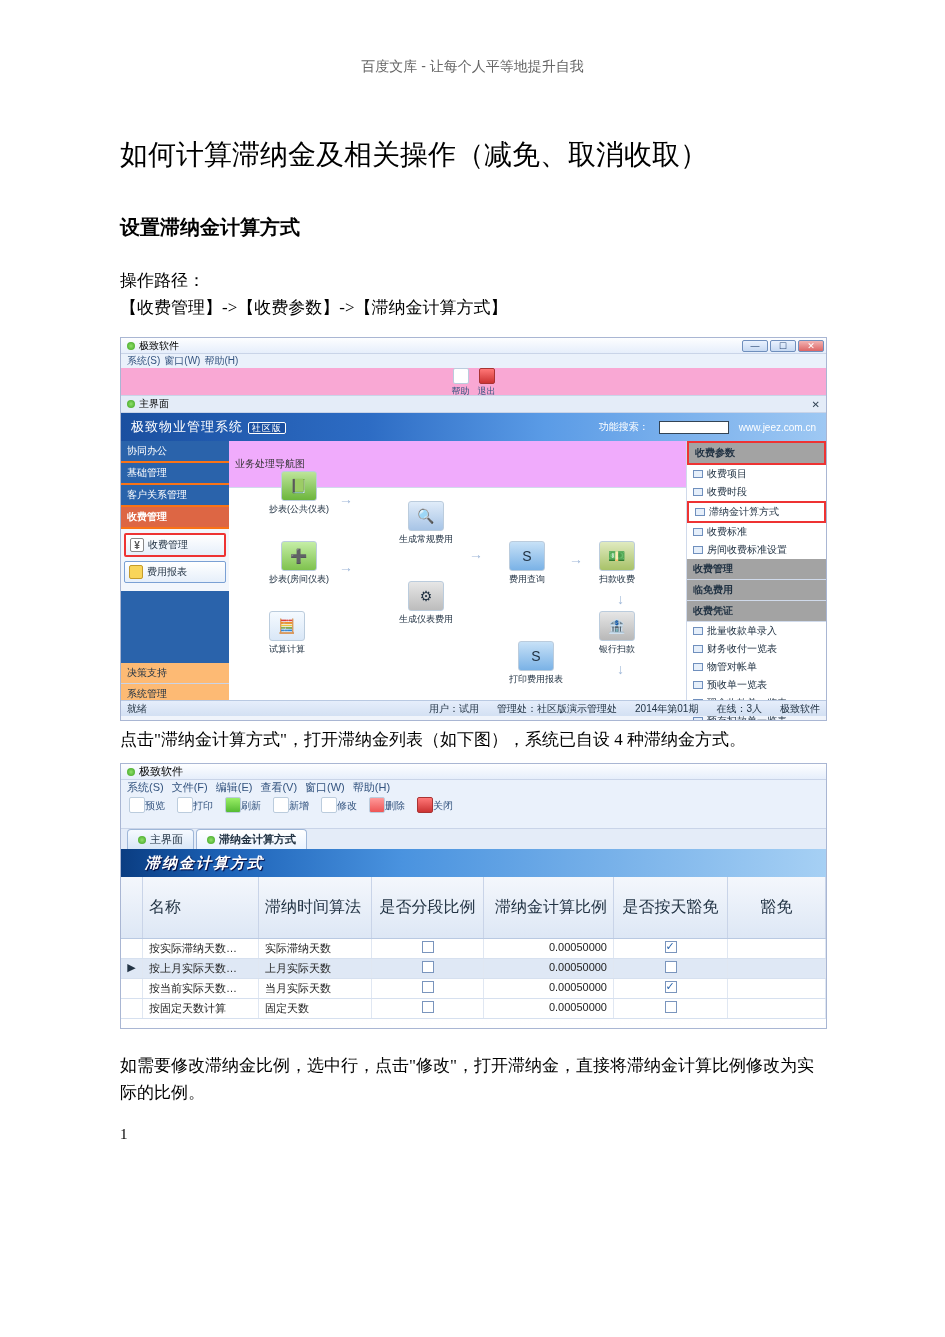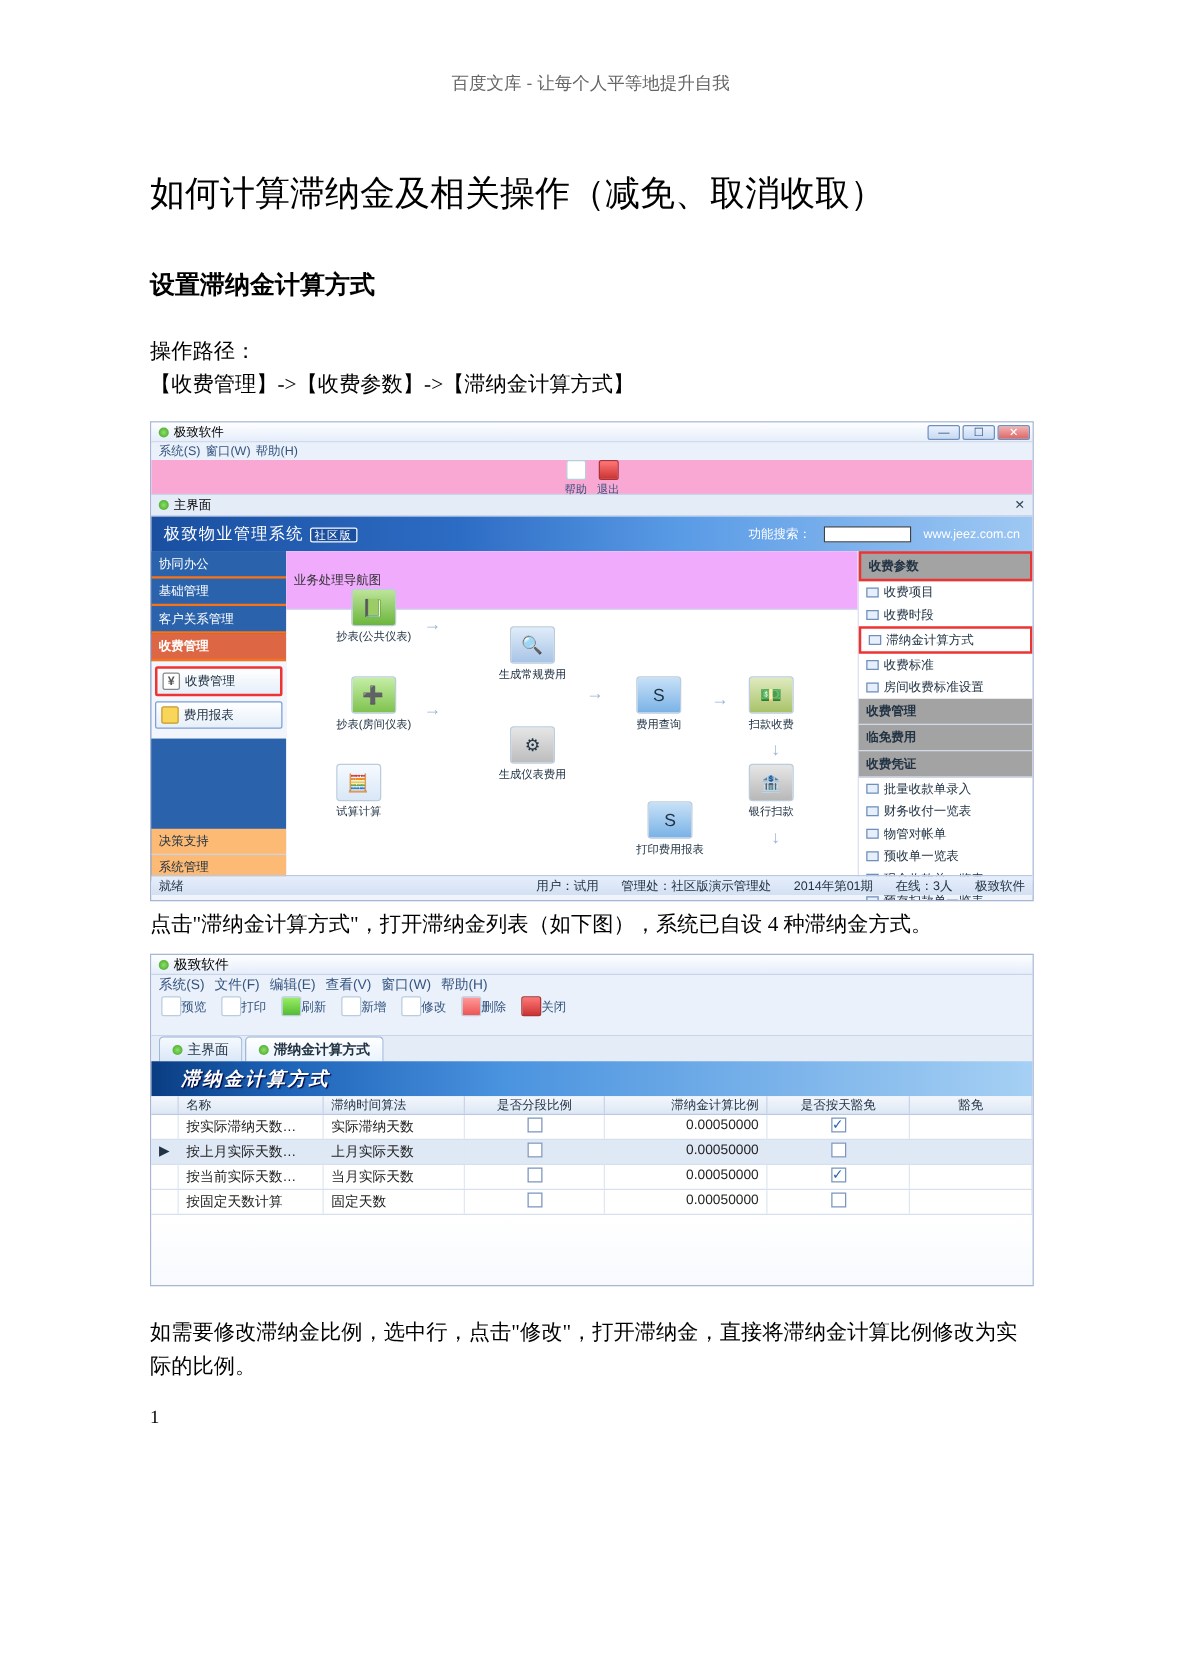--- a/index.html
+++ b/index.html
@@ -145,21 +145,21 @@
   .s2-ico { width:16px; height:16px; border:1px solid #bcd; border-radius:2px; background:#fff; margin-bottom:1px;}
   .s2-ico.red{background:linear-gradient(#f77,#c33); border-color:#a33;}
   .s2-ico.green{background:linear-gradient(#9e6,#5b3);}
   .s2-ico.x{background:linear-gradient(#f99,#e55); color:#fff;}
   .s2-tabs { height:20px; display:flex; align-items:flex-end; gap:0; padding:0 6px; background:#e4ecf8;}
   .s2-tab { padding:2px 10px; background:linear-gradient(#f6faff,#d9e7f7); border:1px solid #9fb7d8; border-bottom:none; border-radius:4px 4px 0 0; margin-right:2px; display:flex; gap:4px; align-items:center; color:#234;}
   .s2-tab.active { background:linear-gradient(#fff,#eaf3ff); font-weight:bold;}
   .s2-banner { height:28px; background:linear-gradient(90deg,#0a3d82 0%,#1d63b8 15%,#4a93df 40%,#a6d0f4 100%); color:#fff; display:flex; align-items:center; padding-left:24px; font-size:15px; font-weight:bold; letter-spacing:2px; font-style:italic; text-shadow:1px 1px 1px #003;}
   .s2-grid { width:100%; }
   .s2-grid-head { display:flex; background:linear-gradient(#f4f7fc,#dde7f5); border-bottom:1px solid #b9c9e2;}
-  .gh { padding:0 6px; border-right:1px solid #c9d4e8; color:#234; font-size:10px;}
+  .gh { padding:20px 6px; border-right:1px solid #c9d4e8; color:#234; font-size:16px;}
   .c1{width:22px;} .c2{width:116px;} .c3{width:113px;} .c4{width:112px; text-align:center;} .c5{width:130px; text-align:right;} .c6{width:114px; text-align:center;} .c7{flex:1; text-align:center;}
   .s2-grid-row { display:flex; border-bottom:1px solid #d6e0ef; background:#fff;}
   .s2-grid-row.sel { background:#dfe8f5;}
   .gc { padding:2px 6px; border-right:1px solid #e0e7f2; font-size:11px; color:#222; overflow:hidden; white-space:nowrap;}
   .gc.num { text-align:right; }
   .gc.ctr { text-align:center; }
   .rowmark { color:#234; text-align:center;}
   .cb { display:inline-block; width:12px; height:12px; border:1px solid #7a95bd; background:#fff; position:relative;}
   .cb.on::after{content:"✓"; position:absolute; top:-2px; left:0; font-size:11px; color:#2a63ab;}
   .s2-empty{ background:linear-gradient(#fff 0%, #f5f8fd 60%, #e9f0fa 100%); height:126px;}

